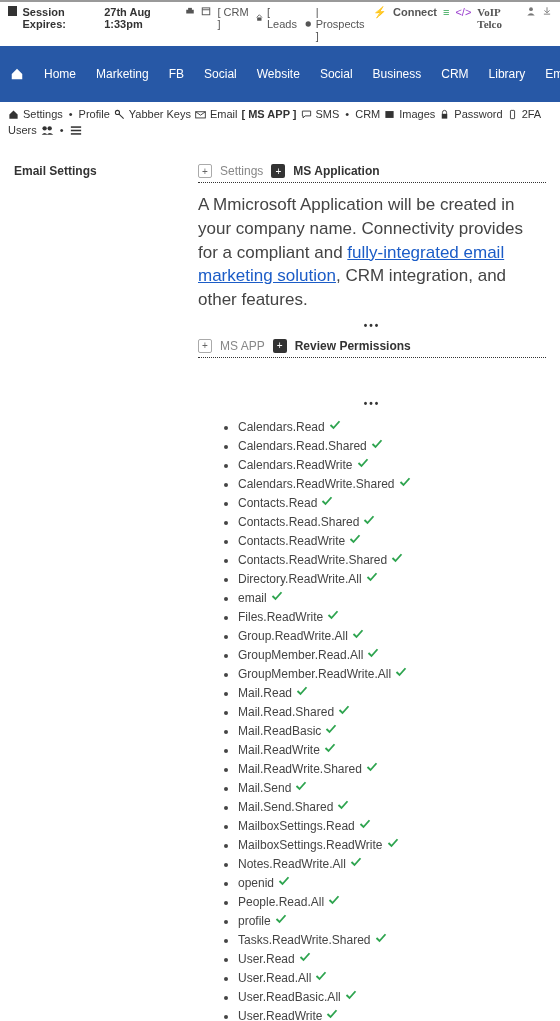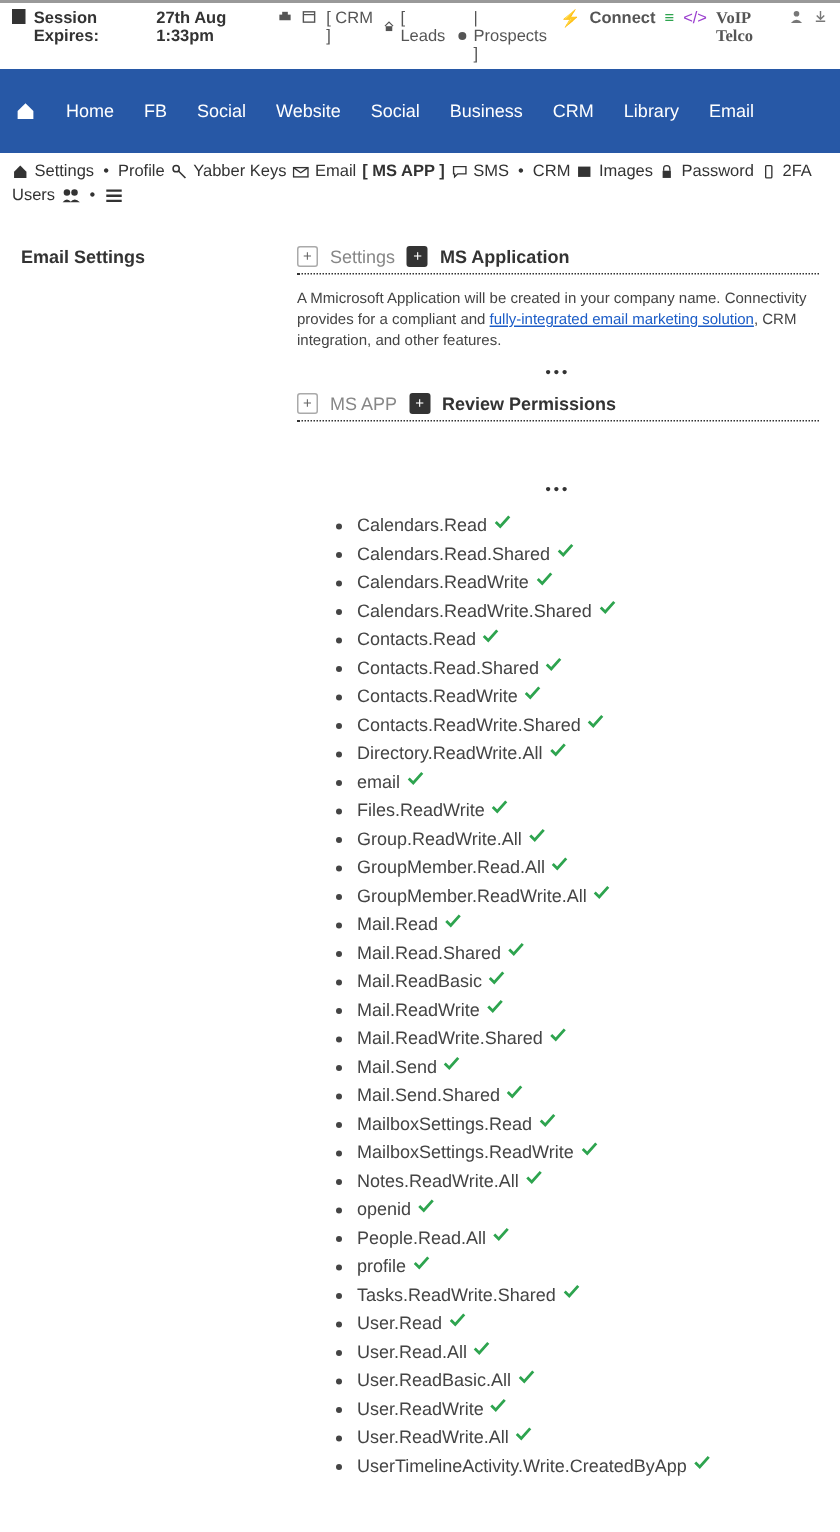--- a/index.html
+++ b/index.html
@@ -18,21 +18,21 @@
 .content { display:flex; padding:22px 14px 10px 14px; }
 .left { width:184px; flex-shrink:0; }
 .left h3 { font-size:12px; font-weight:bold; }
 .right { flex:1; min-width:0; }
 .sect-head { display:flex; align-items:center; gap:8px; margin-bottom:2px; }
 .sq { width:14px; height:14px; background:#333; display:inline-flex; align-items:center; justify-content:center; color:#fff; font-size:10px; border-radius:2px; }
 .sq.white { background:#fff; color:#666; border:1px solid #aaa; }
 .sect-head .grey { color:#878787; }
 .sect-head .bold { font-weight:bold; }
 .dotline { border-bottom:1.5px dotted #333; margin:4px 0 10px 0; }
-.desc { font-size:10px; color:#444; line-height:1.4; }
+.desc { font-size:17px; color:#444; line-height:1.4; }
 .desc a { color:#1b5cc7; text-decoration:underline; }
 .desc-title { font-weight:bold; color:#333; font-size:12px; margin-bottom:1px; }
 .ellips { text-align:center; margin:8px 0; font-weight:bold; letter-spacing:2px; font-size:10px; }
 .perm-list { list-style:disc; margin:8px 0 15px 40px; }
 .perm-list li { font-size:12px; color:#444; padding:2px 0; }
 .check { color:#2ea44f; font-weight:bold; margin-left:4px; display:inline-block; }
 .home-ic svg, .gear svg, .sn-ic svg { display:block; }
 </style>
 </head>
 <body>
@@ -85,20 +85,21 @@
     </span>
 </div>
 
 <div class="mainnav">
   <a href="#" class="active-home home-ic">
       <svg width="14" height="14" viewBox="0 0 16 16">
         <path d="M2 8 L8 2 L14 8 L14 14 L2 14 Z" fill="#fff"></path>
       </svg>
     </a>
   <a href="#">Home</a>
+  <a href="#">Marketing</a>
   <a href="#">FB</a>
   <a href="#">Social</a>
   <a href="#">Website</a>
   <a href="#">Social</a>
   <a href="#">Business</a>
   <a href="#">CRM</a>
   <a href="#">Library</a>
   <a href="#">Email</a>
 
   <span style="flex:1"></span>

